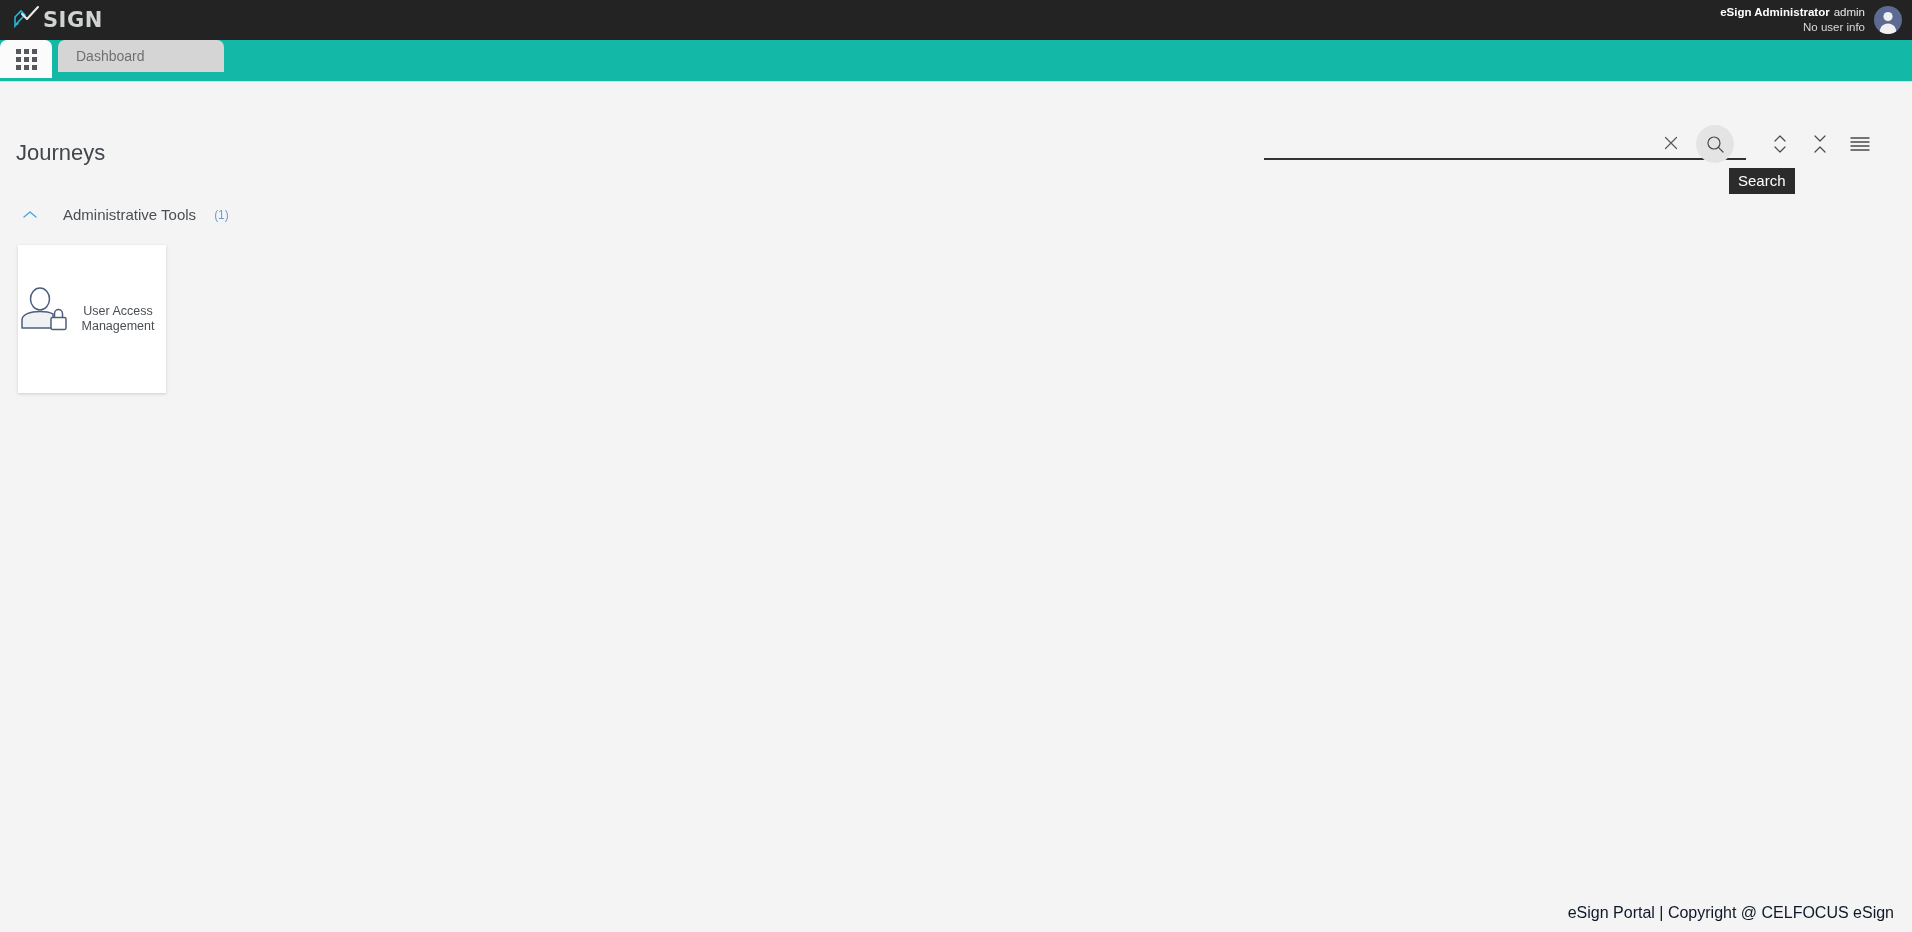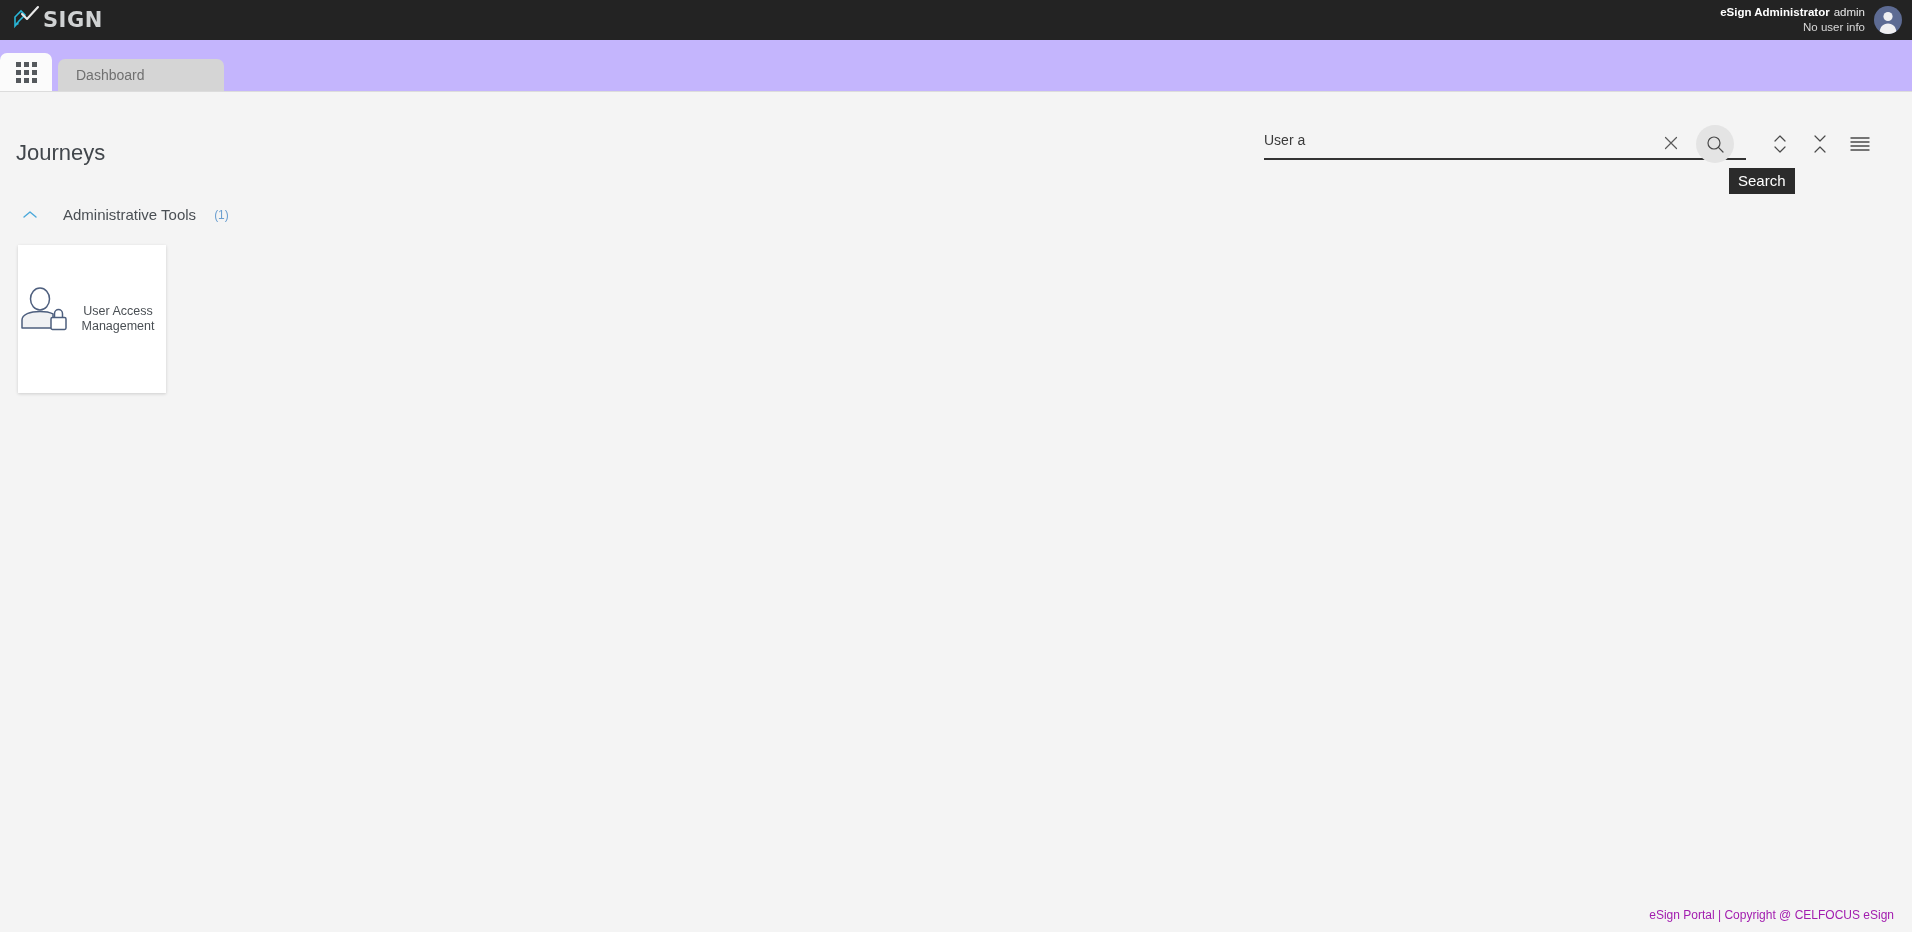--- a/index.html
+++ b/index.html
@@ -71,24 +71,24 @@
     align-items: flex-end;
     justify-content: center;
     overflow: hidden;
   }
 
   
   .tabstrip {
     position: absolute;
     top: 40px; left: 0;
     width: 1912px;
-    height: 52px;
-    background: #c4b5fd;
-    display: flex;
-    align-items: flex-end;
+    height: 42px;
+    background: #14b8a6;
+    display: flex;
+    align-items: flex-start;
     border-bottom: 1px solid #dcdcdc;
   }
 
   .apps-btn {
     width: 52px;
     height: 38px;
     margin-left: 0px;
     background: #fbfbfb;
     border-top-left-radius: 7px;
     border-top-right-radius: 7px;
@@ -233,22 +233,22 @@
     text-align: center;
     line-height: 1.18;
     padding: 0 10px;
   }
 
   
   .footer {
     position: absolute;
     bottom: 10px;
     right: 18px;
-    font-size: 12px;
-    color: #a21caf;
+    font-size: 16px;
+    color: #0f172a;
   }
 </style>
 </head>
 <body>
 
 <div class="topbar">
 
   <div class="logo-wrap">
     <span class="logo-mark">
       <svg width="34" height="26" viewBox="0 0 34 26">
@@ -293,21 +293,20 @@
   <div class="tab">
     <span>Dashboard</span>
   </div>
 </div>
 
 <div class="page-title">Journeys</div>
 
 <div class="toolbar">
 
   <div class="search-field">
-    <input class="search-input" type="text" value="User a" placeholder="" style="">
 
     <button class="icon-btn clear-btn">
       <svg width="16" height="16" viewBox="0 0 16 16">
         <path d="M2.5 2.5 L13.5 13.5 M13.5 2.5 L2.5 13.5" stroke="#5a5a5a" stroke-width="1.2" fill="none" stroke-linecap="round"></path>
       </svg>
     </button>
 
     <button class="icon-btn search-btn">
       <svg width="19" height="19" viewBox="0 0 19 19">
         <circle cx="8" cy="8" r="6" fill="none" stroke="#4a4a4a" stroke-width="1.2"></circle>

